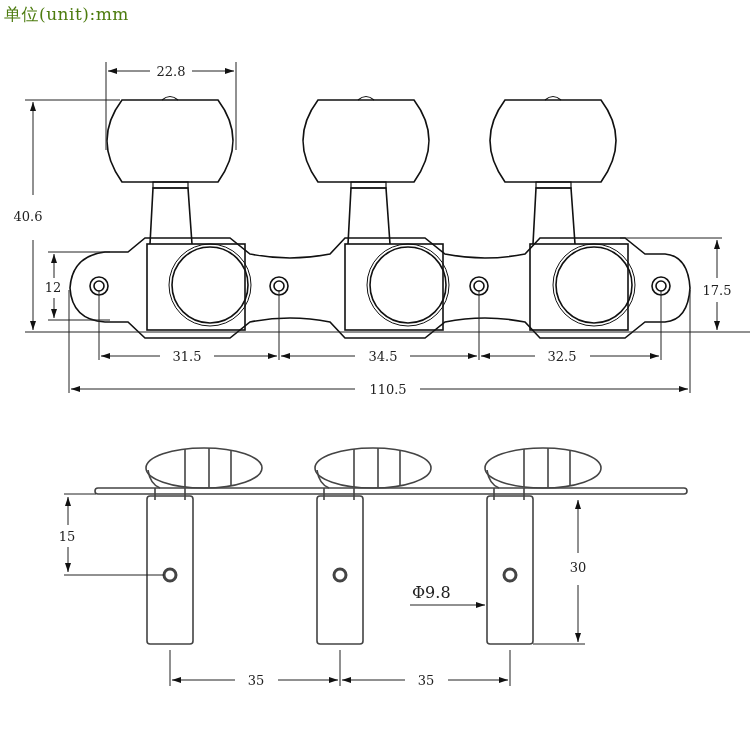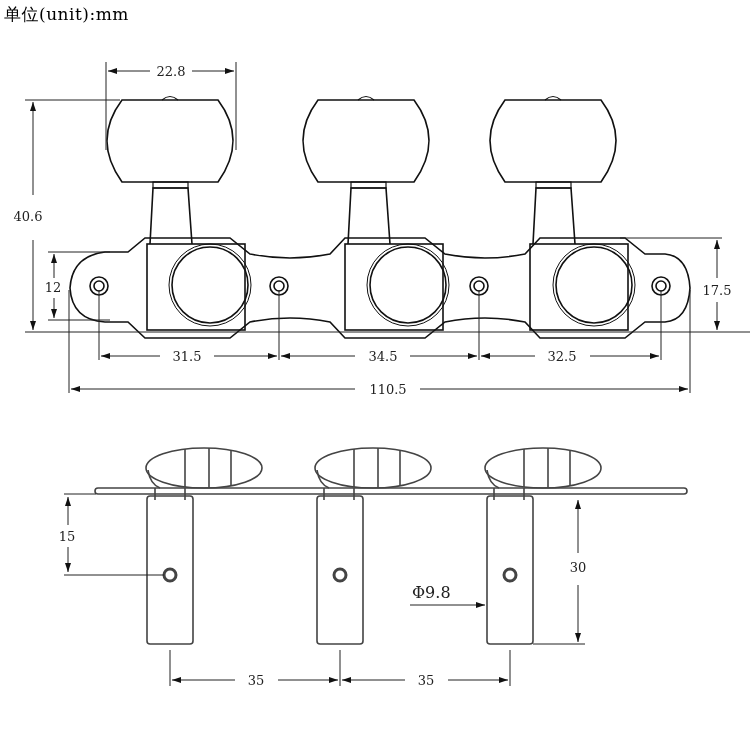--- a/index.html
+++ b/index.html
@@ -1,18 +1,18 @@
 <!DOCTYPE html>
 <html><head>
 <meta charset="utf-8">
 <style>
   html, body { margin:0; padding:0; background:#ffffff; }
   body { width:750px; height:750px; position:relative; overflow:hidden; font-family:"DejaVu Serif", serif; }
   #stage { position:absolute; left:0; top:0; width:750px; height:750px; }
-  .unit-label { position:absolute; left:4px; top:3px; font-family:"DejaVu Serif", serif; font-size:17px; color:#000000; letter-spacing:0.5px; }
+  .unit-label { position:absolute; left:4px; top:3px; font-family:"DejaVu Serif", serif; font-size:17px; color:#4d7c0f; letter-spacing:0.5px; }
   svg text { font-family:"DejaVu Serif", serif; font-size:13px; fill:#222; }
 </style>
 </head>
 <body>
 
 <div id="stage">
   <div class="unit-label">单位(unit):mm</div>
 
   <svg width="750" height="750" viewBox="0 0 750 750">
     <defs>

